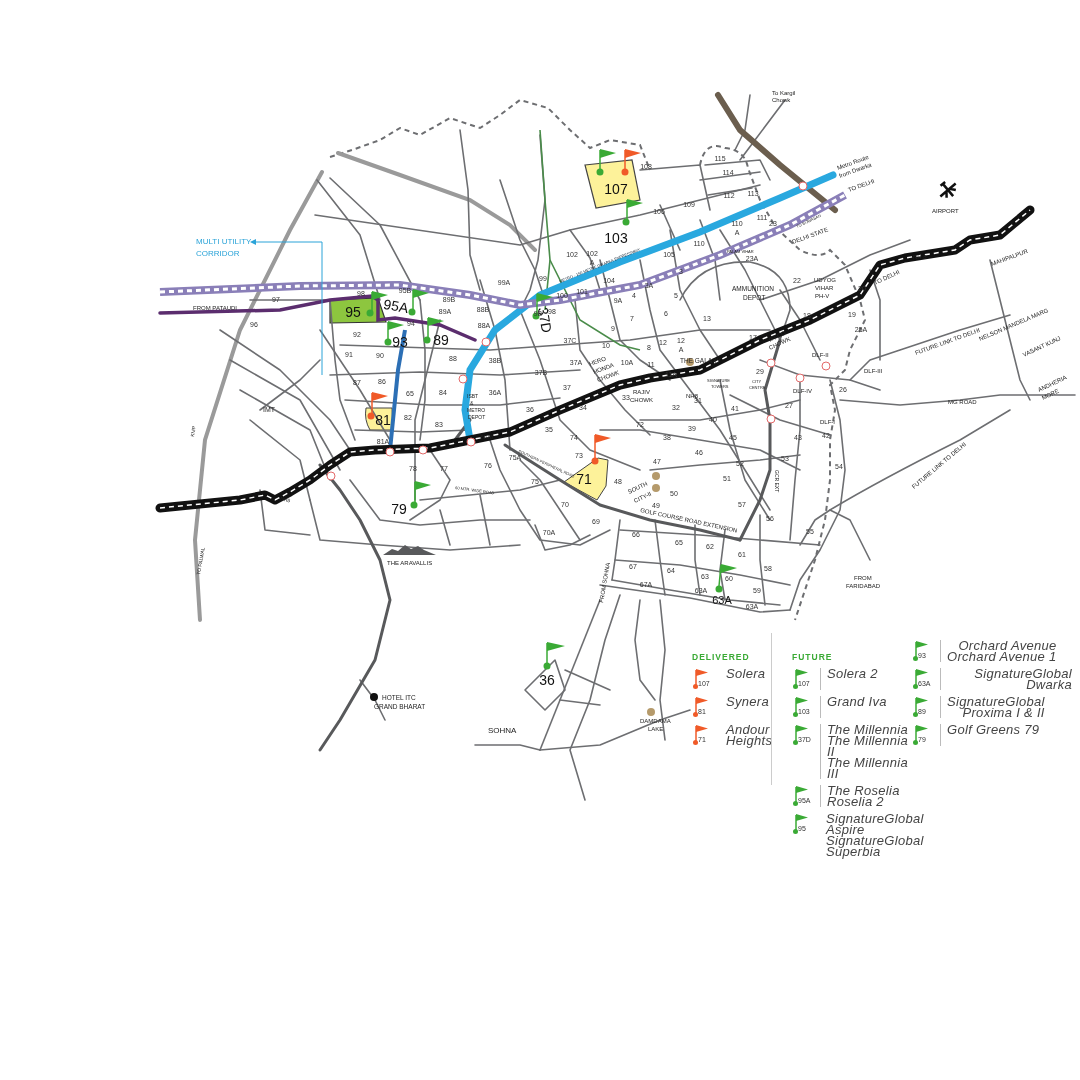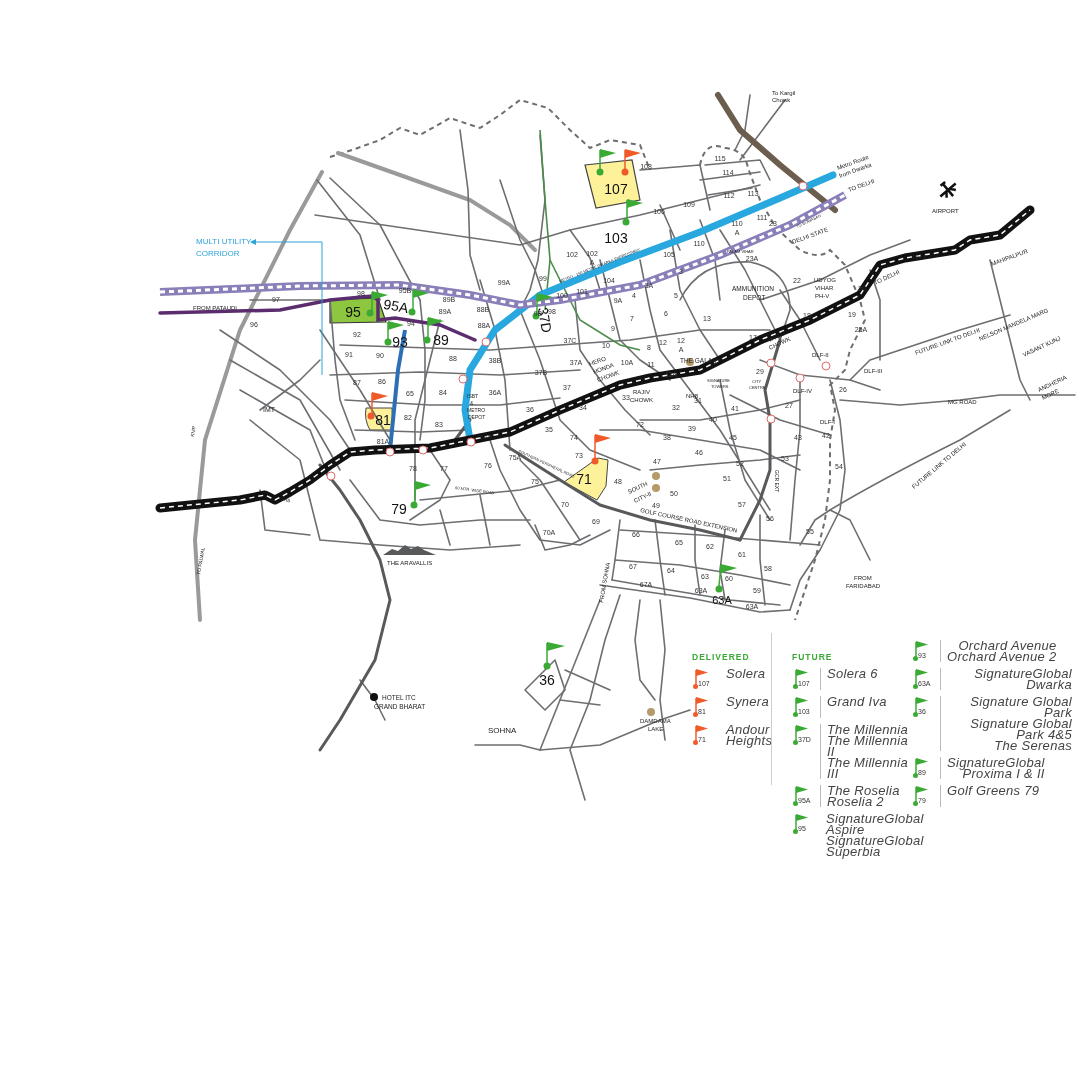--- a/index.html
+++ b/index.html
@@ -528,21 +528,21 @@
   <div class="lg-head">FUTURE</div>
   <div id="lg-ongoing-1">
       <div class="lg-item">
         <div class="lg-flag"><svg width="22" height="22" viewBox="0 0 22 22">
             <line x1="4" y1="2" x2="4" y2="18" stroke="#3aaa35" stroke-width="1.5"></line>
             <path d="M4,1 L16,4.5 L4,8 Z" fill="#3aaa35"></path>
             <circle cx="3.5" cy="18.5" r="2.5" fill="#3aaa35"></circle>
           </svg><span class="lg-num">107</span></div>
         <div class="lg-sep"></div>
         <div class="lg-text">
-          <div>Solera 6</div>
+          <div>Solera 2</div>
         </div>
       </div>
       <div class="lg-item">
         <div class="lg-flag"><svg width="22" height="22" viewBox="0 0 22 22">
             <line x1="4" y1="2" x2="4" y2="18" stroke="#3aaa35" stroke-width="1.5"></line>
             <path d="M4,1 L16,4.5 L4,8 Z" fill="#3aaa35"></path>
             <circle cx="3.5" cy="18.5" r="2.5" fill="#3aaa35"></circle>
           </svg><span class="lg-num">103</span></div>
         <div class="lg-sep"></div>
         <div class="lg-text">
@@ -594,45 +594,32 @@
   <div id="lg-ongoing-2">
       <div class="lg-item">
         <div class="lg-flag"><svg width="22" height="22" viewBox="0 0 22 22">
             <line x1="4" y1="2" x2="4" y2="18" stroke="#3aaa35" stroke-width="1.5"></line>
             <path d="M4,1 L16,4.5 L4,8 Z" fill="#3aaa35"></path>
             <circle cx="3.5" cy="18.5" r="2.5" fill="#3aaa35"></circle>
           </svg><span class="lg-num">93</span></div>
         <div class="lg-sep"></div>
         <div class="lg-text">
           <div>Orchard Avenue</div>
-          <div>Orchard Avenue 2</div>
+          <div>Orchard Avenue 1</div>
         </div>
       </div>
       <div class="lg-item">
         <div class="lg-flag"><svg width="22" height="22" viewBox="0 0 22 22">
             <line x1="4" y1="2" x2="4" y2="18" stroke="#3aaa35" stroke-width="1.5"></line>
             <path d="M4,1 L16,4.5 L4,8 Z" fill="#3aaa35"></path>
             <circle cx="3.5" cy="18.5" r="2.5" fill="#3aaa35"></circle>
           </svg><span class="lg-num">63A</span></div>
         <div class="lg-sep"></div>
         <div class="lg-text">
           <div>SignatureGlobal Dwarka</div>
-        </div>
-      </div>
-      <div class="lg-item">
-        <div class="lg-flag"><svg width="22" height="22" viewBox="0 0 22 22">
-            <line x1="4" y1="2" x2="4" y2="18" stroke="#3aaa35" stroke-width="1.5"></line>
-            <path d="M4,1 L16,4.5 L4,8 Z" fill="#3aaa35"></path>
-            <circle cx="3.5" cy="18.5" r="2.5" fill="#3aaa35"></circle>
-          </svg><span class="lg-num">36</span></div>
-        <div class="lg-sep"></div>
-        <div class="lg-text">
-          <div>Signature Global Park</div>
-          <div>Signature Global Park 4&amp;5</div>
-          <div>The Serenas</div>
         </div>
       </div>
       <div class="lg-item">
         <div class="lg-flag"><svg width="22" height="22" viewBox="0 0 22 22">
             <line x1="4" y1="2" x2="4" y2="18" stroke="#3aaa35" stroke-width="1.5"></line>
             <path d="M4,1 L16,4.5 L4,8 Z" fill="#3aaa35"></path>
             <circle cx="3.5" cy="18.5" r="2.5" fill="#3aaa35"></circle>
           </svg><span class="lg-num">89</span></div>
         <div class="lg-sep"></div>
         <div class="lg-text">

